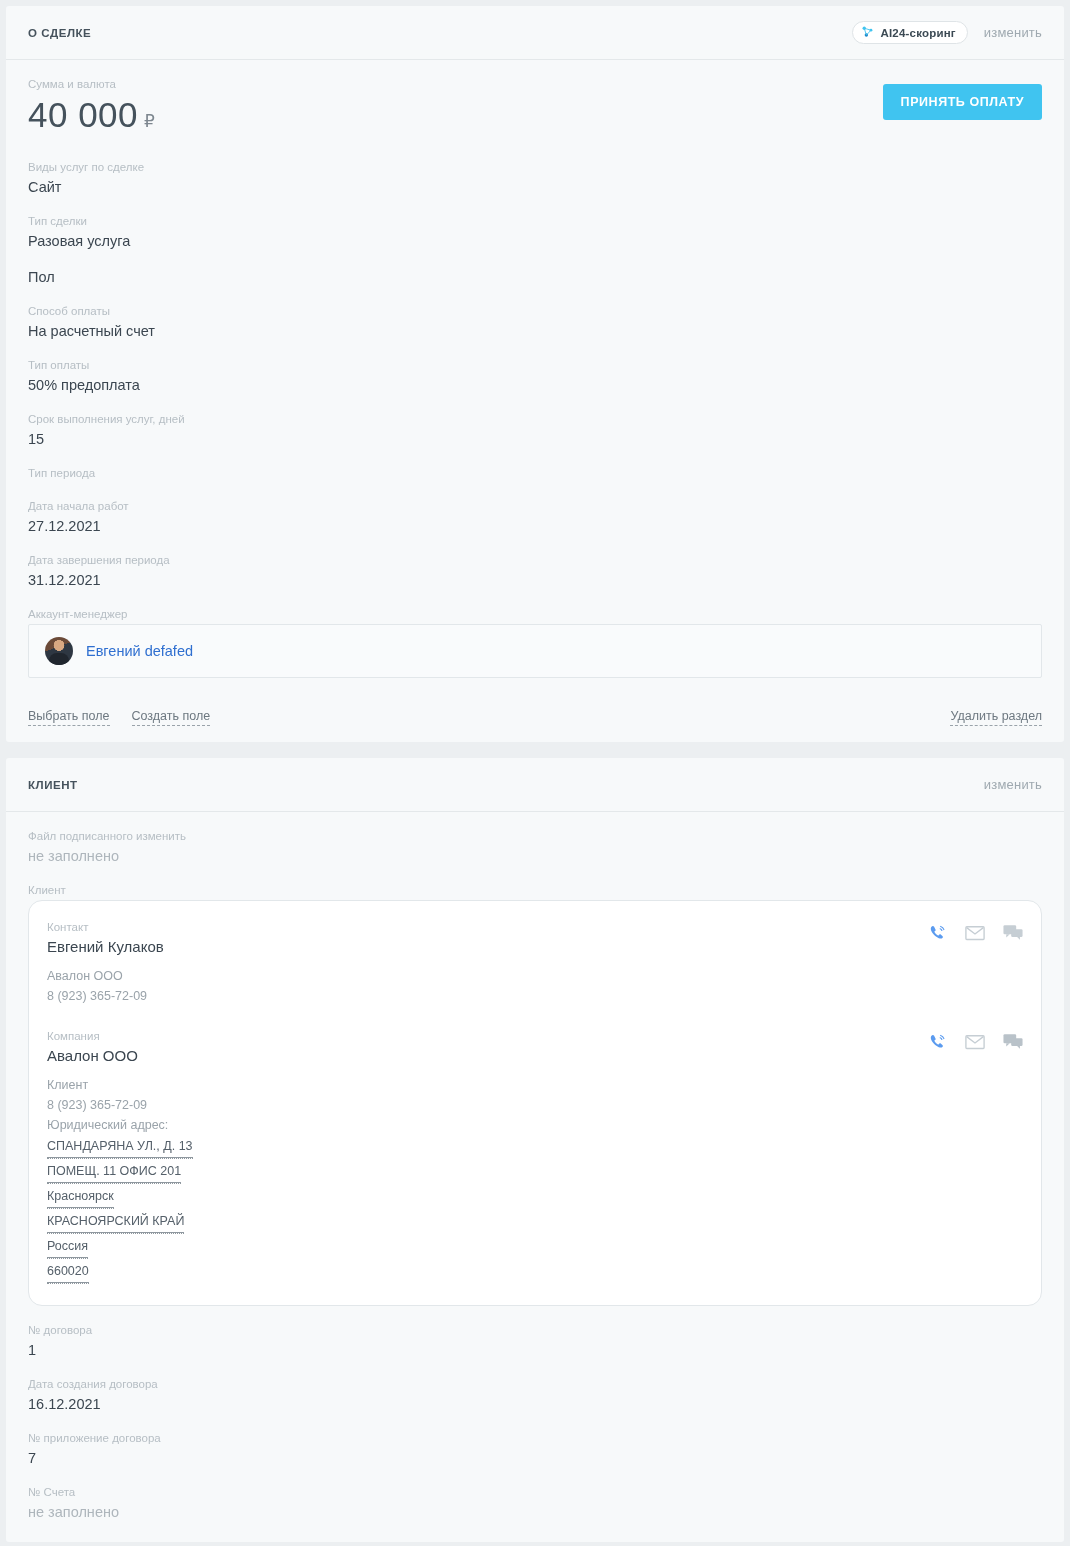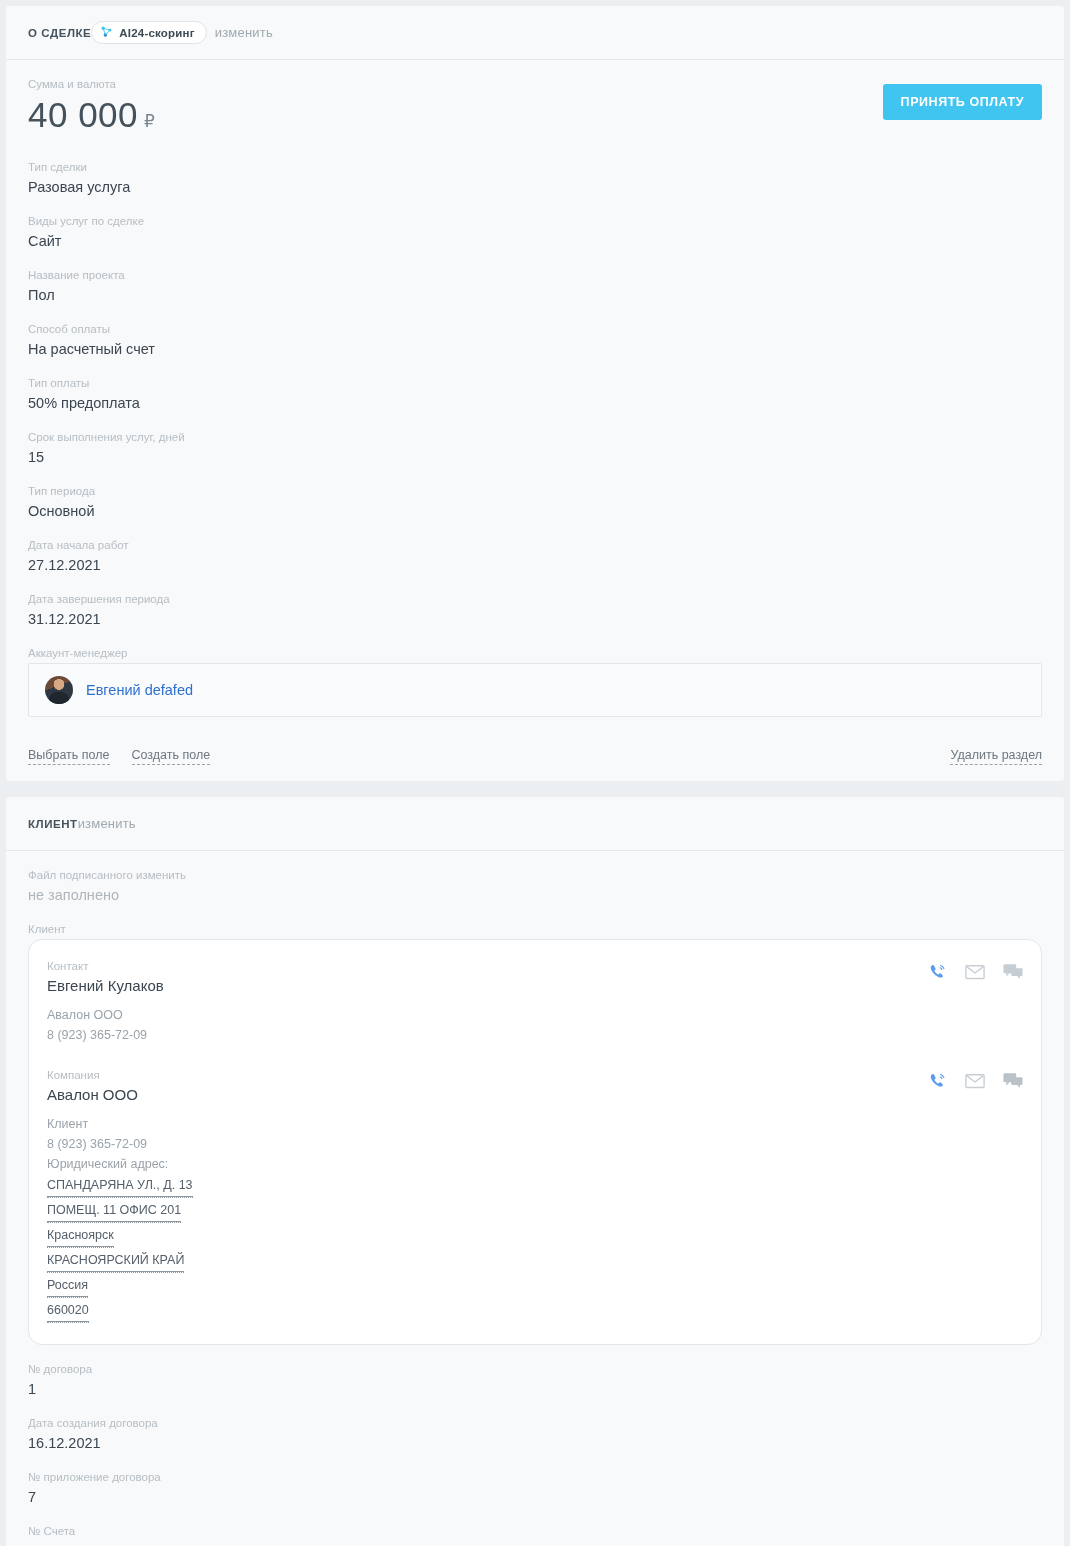--- a/index.html
+++ b/index.html
@@ -19,31 +19,32 @@
     margin: 0 6px;
     border-radius: 3px;
   }
   .card.first { margin-top: 6px; }
   .card-gap { height: 16px; background: #eceff1; }
 
   
   .sec-head {
     display: flex;
     align-items: center;
+    justify-content: space-between;
     height: 54px;
     padding: 0 22px;
     border-bottom: 1px solid #e4e8ea;
   }
   .sec-title {
     font-size: 11.5px;
     font-weight: bold;
     letter-spacing: .55px;
     color: #45525c;
   }
-  .head-right { display: flex; align-items: center; gap: 8px; }
+  .head-right { display: flex; align-items: center; gap: 16px; }
   .scoring-badge {
     display: inline-flex;
     align-items: center;
     gap: 6px;
     border: 1px solid #dfe4e7;
     border-radius: 13px;
     background: #ffffff;
     padding: 3px 11px 3px 8px;
     font-size: 11.5px;
     font-weight: bold;
@@ -236,46 +237,44 @@
           <div class="f-label">Сумма и валюта</div>
           <div class="amount">
             <span>40 000</span><span class="cur">₽</span>
           </div>
         </div>
         <button class="pay-btn">ПРИНЯТЬ ОПЛАТУ</button>
       </div>
 
       <div id="deal-fields">
           <div class="field">
+            <div class="f-label">Виды услуг по сделке</div>
+            <div class="f-value">Сайт</div>
+          </div>
+          <div class="field">
             <div class="f-label">Тип сделки</div>
             <div class="f-value">Разовая услуга</div>
           </div>
           <div class="field">
-            <div class="f-label">Виды услуг по сделке</div>
-            <div class="f-value">Сайт</div>
-          </div>
-          <div class="field">
-            <div class="f-label">Название проекта</div>
             <div class="f-value">Пол</div>
           </div>
           <div class="field">
             <div class="f-label">Способ оплаты</div>
             <div class="f-value">На расчетный счет</div>
           </div>
           <div class="field">
             <div class="f-label">Тип оплаты</div>
             <div class="f-value">50% предоплата</div>
           </div>
           <div class="field">
             <div class="f-label">Срок выполнения услуг, дней</div>
             <div class="f-value">15</div>
           </div>
           <div class="field">
             <div class="f-label">Тип периода</div>
-            <div class="f-value">Основной</div>
           </div>
           <div class="field">
             <div class="f-label">Дата начала работ</div>
             <div class="f-value">27.12.2021</div>
           </div>
           <div class="field">
             <div class="f-label">Дата завершения периода</div>
             <div class="f-value">31.12.2021</div>
           </div>
         </div>

